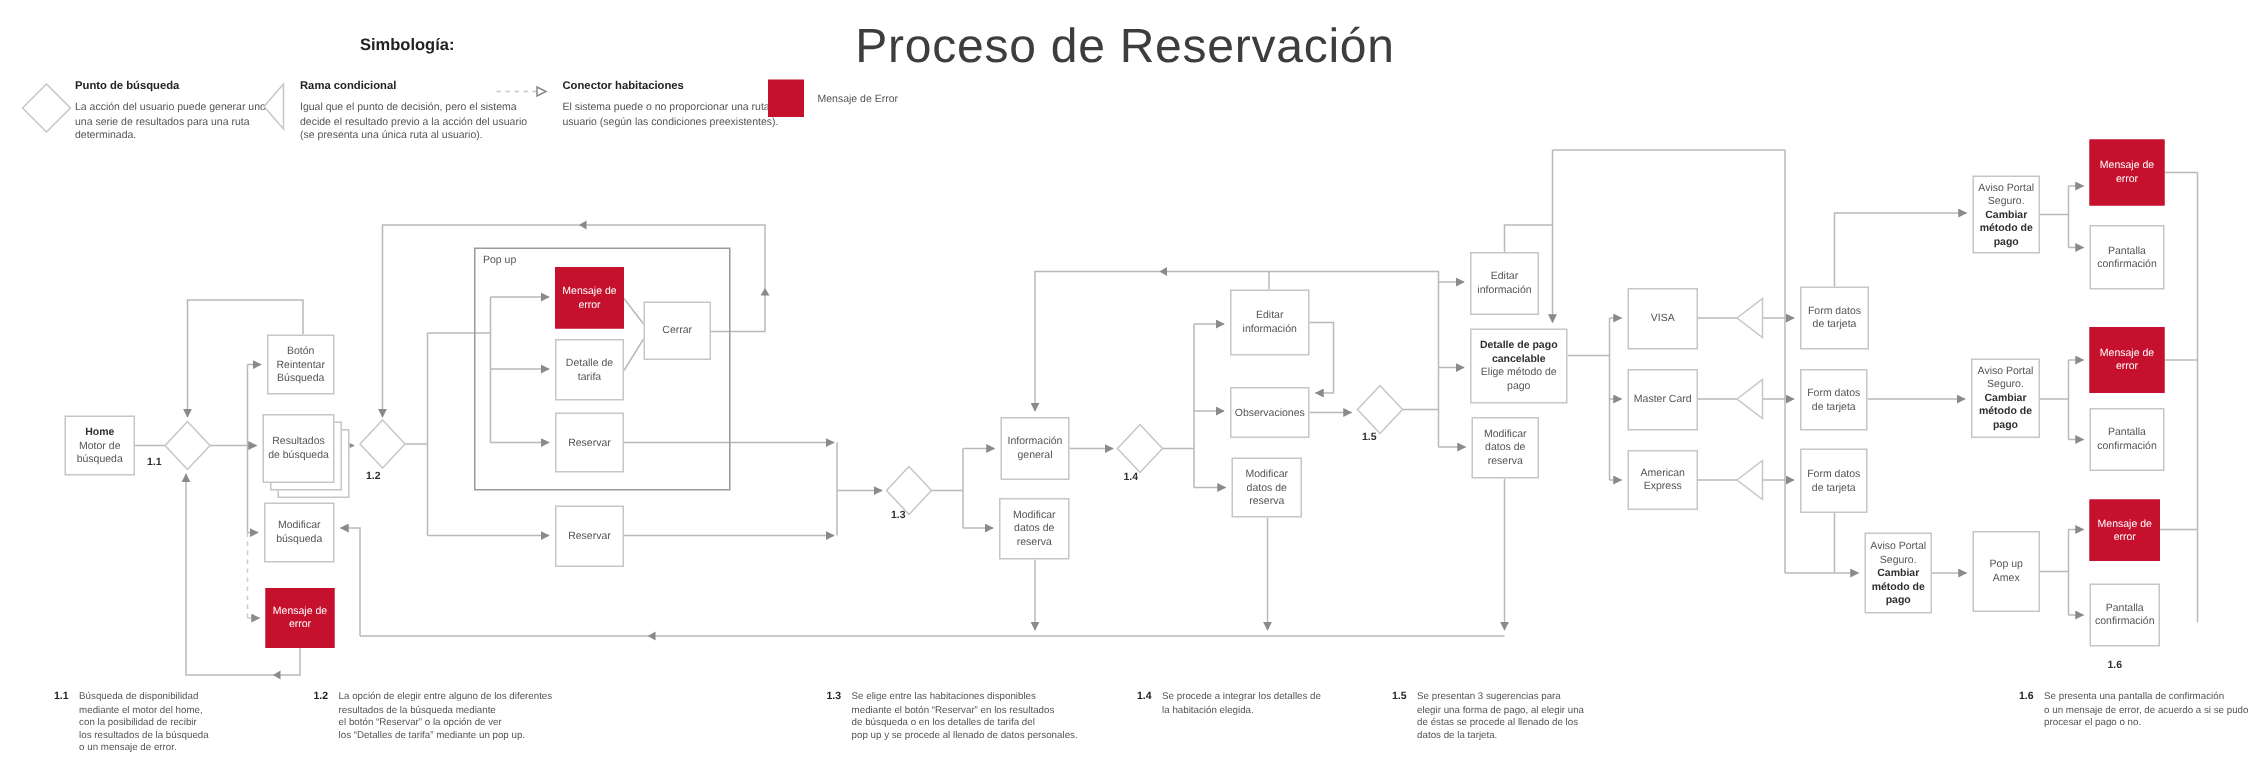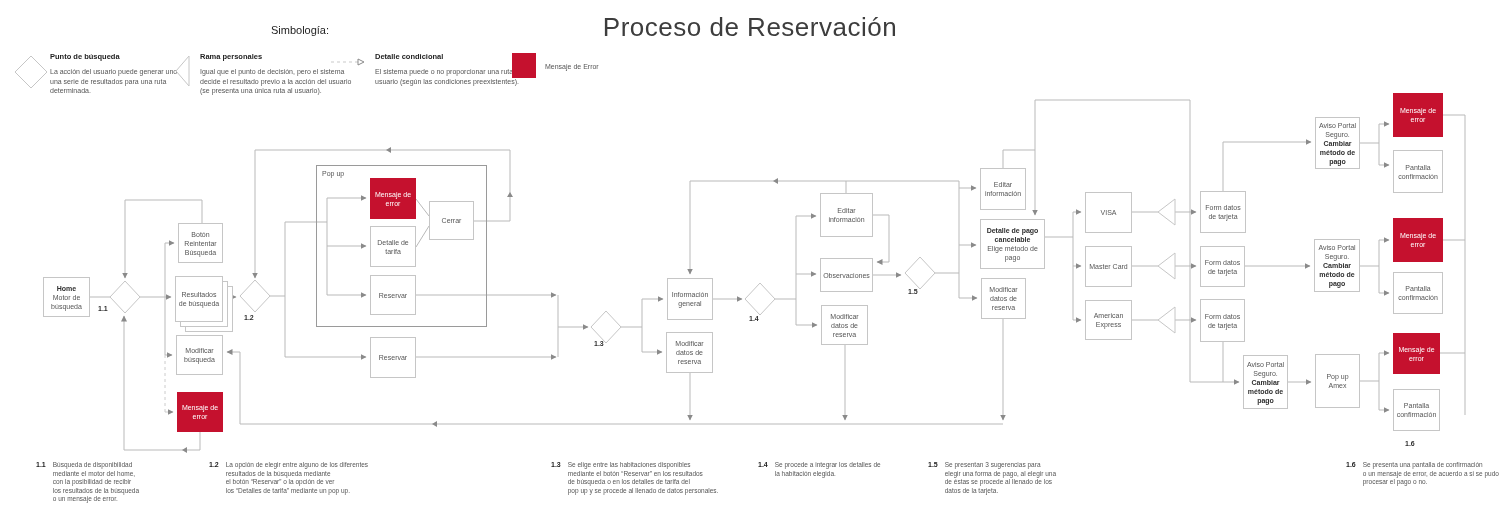--- a/index.html
+++ b/index.html
@@ -1,21 +1,21 @@
 <!DOCTYPE html>
 <html><head>
 <meta charset="utf-8">
 <style>
   html,body{margin:0;padding:0;background:#ffffff;}
   #page{position:relative;width:1500px;height:520px;background:#fff;overflow:hidden;
         font-family:"Liberation Sans",sans-serif;color:#4a4a4a;}
-  #title{position:absolute;left:0;right:0;top:12px;text-align:center;font-size:26px;
+  #title{position:absolute;left:0;right:0;top:12px;text-align:center;font-size:32px;
          font-weight:400;color:#3d3d3d;letter-spacing:.5px;}
-  #legend-heading{position:absolute;left:240px;top:24px;width:120px;text-align:center;
-         font-size:11px;font-weight:400;color:#222;}
+  #legend-heading{position:absolute;left:240px;top:24px;width:120px;
+         font-size:11px;font-weight:700;color:#222;}
   .lg-item{position:absolute;top:52px;}
   .lg-title{font-size:7.5px;font-weight:700;color:#222;margin-bottom:6px;}
   .lg-desc{font-size:7px;line-height:9.5px;color:#555;white-space:pre-line;}
   .lg-icon{position:absolute;top:54px;}
   #canvas{position:absolute;left:0;top:0;width:1500px;height:520px;}
   svg.wires{position:absolute;left:0;top:0;}
   .node{position:absolute;background:#fff;border:1px solid #c6c6c6;box-sizing:border-box;
         display:flex;flex-direction:column;align-items:center;justify-content:center;
         text-align:center;font-size:7px;line-height:9px;color:#555;padding:2px;}
   .node .b{font-weight:700;color:#2e2e2e;}
@@ -42,31 +42,31 @@
       <div class="lg-item" style="left: 50px;">
         <div class="lg-title">Punto de búsqueda</div>
         <div class="lg-desc">La acción del usuario puede generar uno de
 una serie de resultados para una ruta
 determinada.</div>
       </div>
       <div class="lg-icon" style="left: 175px;"><svg width="16" height="34">
           <polygon points="1,17 14,2 14,32" fill="#fff" stroke="#c6c6c6"></polygon>
         </svg></div>
       <div class="lg-item" style="left: 200px;">
-        <div class="lg-title">Rama personales</div>
+        <div class="lg-title">Rama condicional</div>
         <div class="lg-desc">Igual que el punto de decisión, pero el sistema
 decide el resultado previo a la acción del usuario
 (se presenta una única ruta al usuario).</div>
       </div>
       <div class="lg-icon" style="left: 330px;"><svg width="36" height="12">
           <line x1="1" y1="6" x2="28" y2="6" stroke="#c9c9c9" stroke-dasharray="3,3"></line>
           <polygon points="28,3 34,6 28,9" fill="none" stroke="#8a8a8a"></polygon>
         </svg></div>
       <div class="lg-item" style="left: 375px;">
-        <div class="lg-title">Detalle condicional</div>
+        <div class="lg-title">Conector habitaciones</div>
         <div class="lg-desc">El sistema puede o no proporcionar una ruta al
 usuario (según las condiciones preexistentes).</div>
       </div>
       <div class="lg-icon" style="left: 512px; top: 53px;">
         <div style="width:24px;height:25px;background:#C5112E"></div>
       </div>
       <div class="lg-item" style="left: 545px; top: 62px;">
         <div class="lg-desc">Mensaje de Error</div>
       </div>
     </div>

